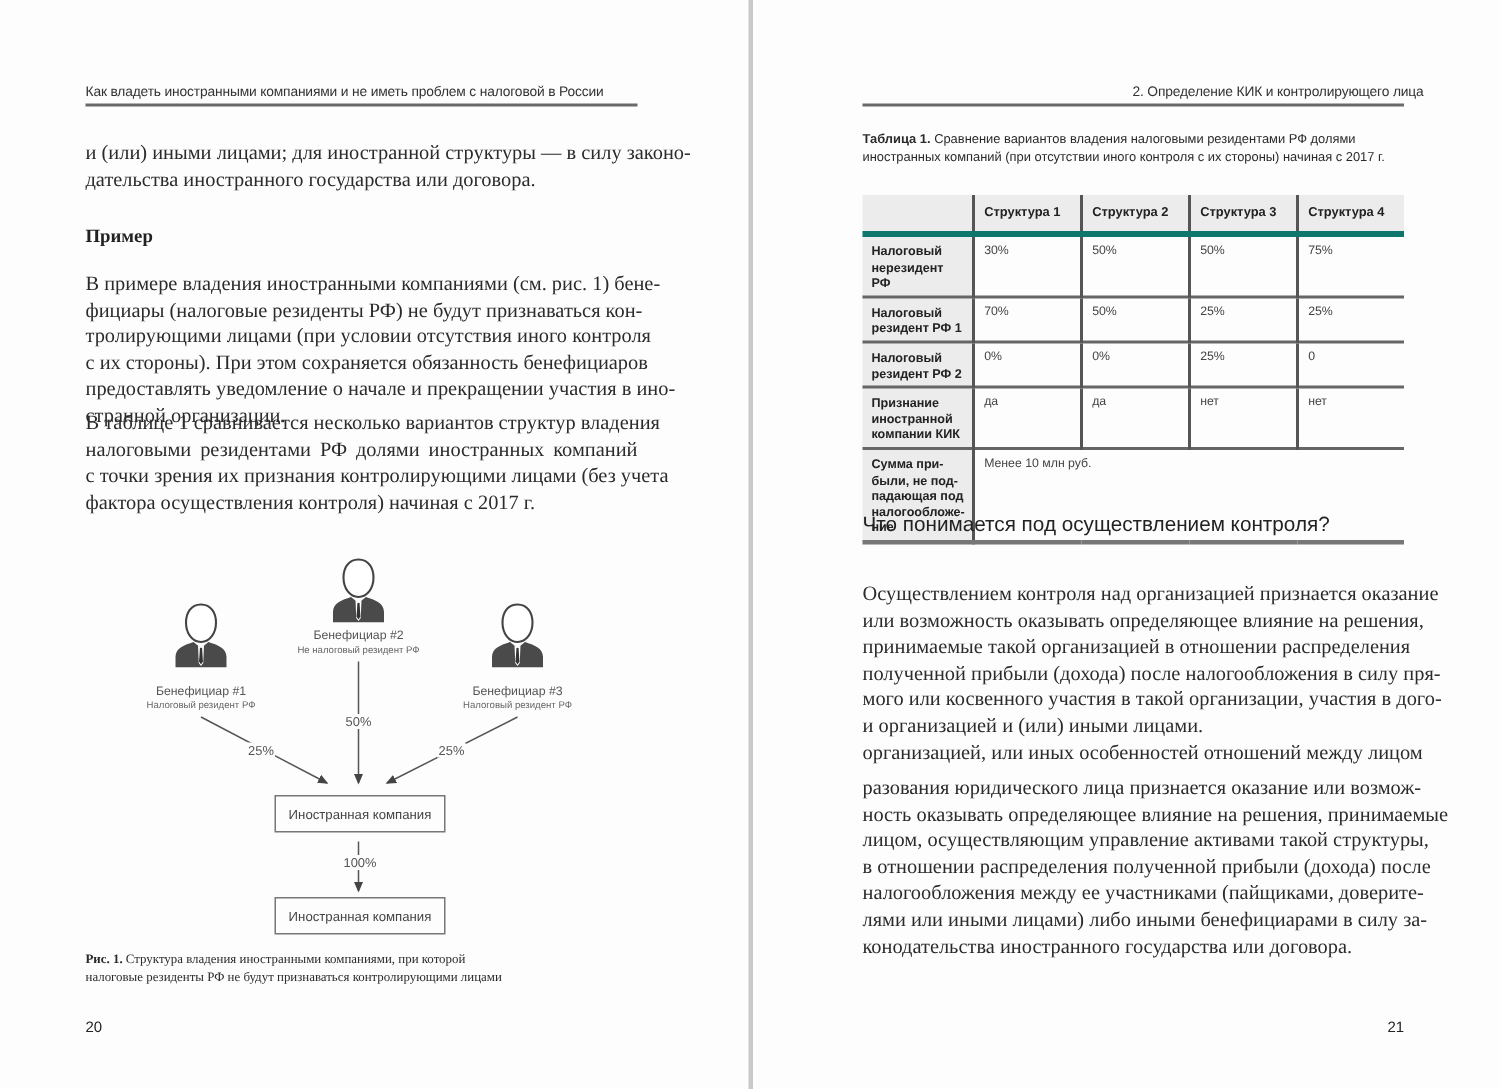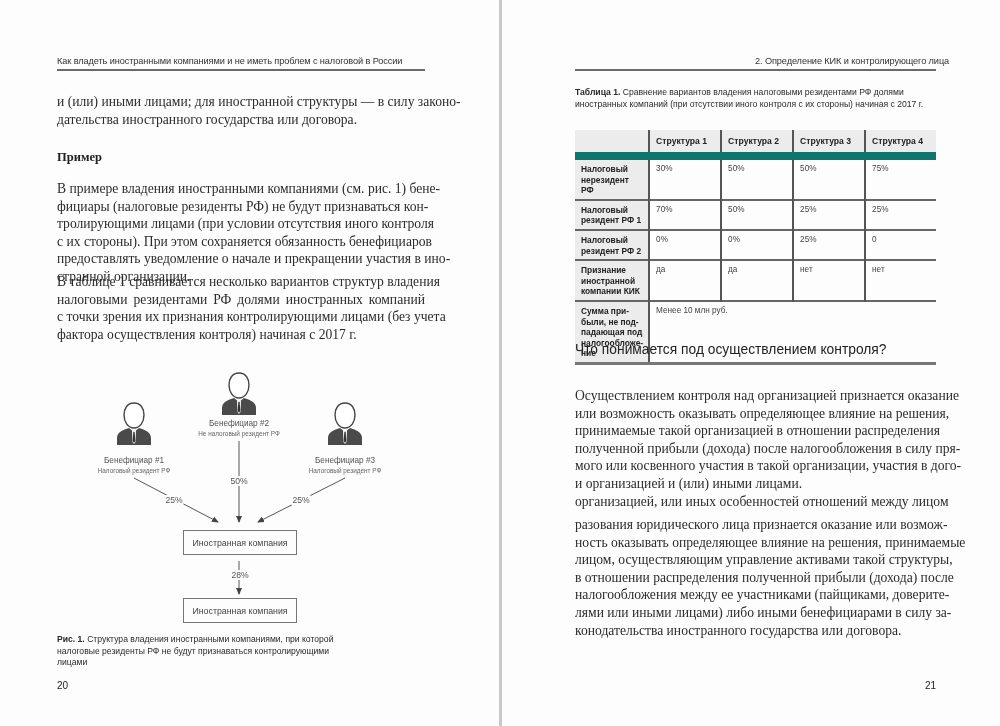--- a/index.html
+++ b/index.html
@@ -48,21 +48,21 @@
     color: #555; background: #fdfdfd; padding: 0 1px; transform: translateX(-50%);
   }
   .company-box {
     position: absolute; border: 1px solid #777; background: #fdfdfd;
     font-family: "Liberation Sans", sans-serif; font-size: 8.8px; color: #444;
     display: flex; align-items: center; justify-content: center;
   }
   .diagram-svg { position: absolute; left: 0; top: 0; }
 
   .caption {
-    position: absolute; font-family: Liberation Sans, sans-serif; font-size: 8.6px;
+    position: absolute; font-family: Liberation Serif, serif; font-size: 8.6px;
     line-height: 11.5px; color: #2a2a2a;
   }
   .caption b { font-weight: bold; }
 
   .page-num {
     position: absolute; top: 680px; font-family: "Liberation Sans", sans-serif;
     font-weight: normal; font-size: 10px; color: #222;
   }
 
   
@@ -74,21 +74,21 @@
   table.cmp {
     position: absolute; left: 575px; top: 130px; width: 361px;
     border-collapse: collapse; font-family: "Liberation Sans", sans-serif;
   }
   table.cmp th, table.cmp td {
     font-size: 8px; line-height: 10.6px; vertical-align: top; text-align: left;
     padding: 4px 5px 3px 6px; color: #3a3a3a;
   }
   table.cmp thead th {
     background: #ececec; font-weight: bold; color: #222; font-size: 8.6px;
-    height: 26px; padding-top: 6px; border-bottom: 8px solid #0f766e;
+    height: 26px; padding-top: 6px; border-bottom: 4px solid #0f766e;
   }
   table.cmp tbody th {
     background: #ececec; font-weight: bold; color: #222; font-size: 8.4px; width: 74px;
   }
   table.cmp tbody tr { border-bottom: 2px solid #666; }
   table.cmp tbody tr.r-last { border-bottom: 3px solid #777; }
   table.cmp .vsep { border-left: 2px solid #555; }
   table.cmp td { font-size: 8.2px; color: #444; }
 </style>
 </head>
@@ -163,21 +163,21 @@
       <path d="M17.3 31 L18.7 31 L19.3 40 L18 42 L16.7 40 Z" fill="#333"></path>
     </svg>
     <div class="diag-label" style="left:345px; top:456px;">Бенефициар #3</div>
     <div class="diag-sub" style="left:345px; top:467px;">Налоговый резидент РФ</div>
 
     <div class="pct" style="left:174px; top:495px;">25%</div>
     <div class="pct" style="left:239px; top:476px;">50%</div>
     <div class="pct" style="left:301px; top:495px;">25%</div>
 
     <div class="company-box" style="left:183px; top:530px; width:114px; height:25px;">Иностранная компания</div>
-    <div class="pct" style="left:240px; top:570px;">28%</div>
+    <div class="pct" style="left:240px; top:570px;">100%</div>
     <div class="company-box" style="left:183px; top:598px; width:114px; height:25px;">Иностранная компания</div>
   </div>
 
   <div class="caption" style="left:57px; top:634px; width:290px;">
     <b>Рис. 1.</b><span> Структура владения иностранными компаниями, при которой налоговые резиденты РФ не будут признаваться контролирующими лицами</span>
   </div>
 
   <div class="page-num" style="left:57px;">20</div>
 </div>
 

